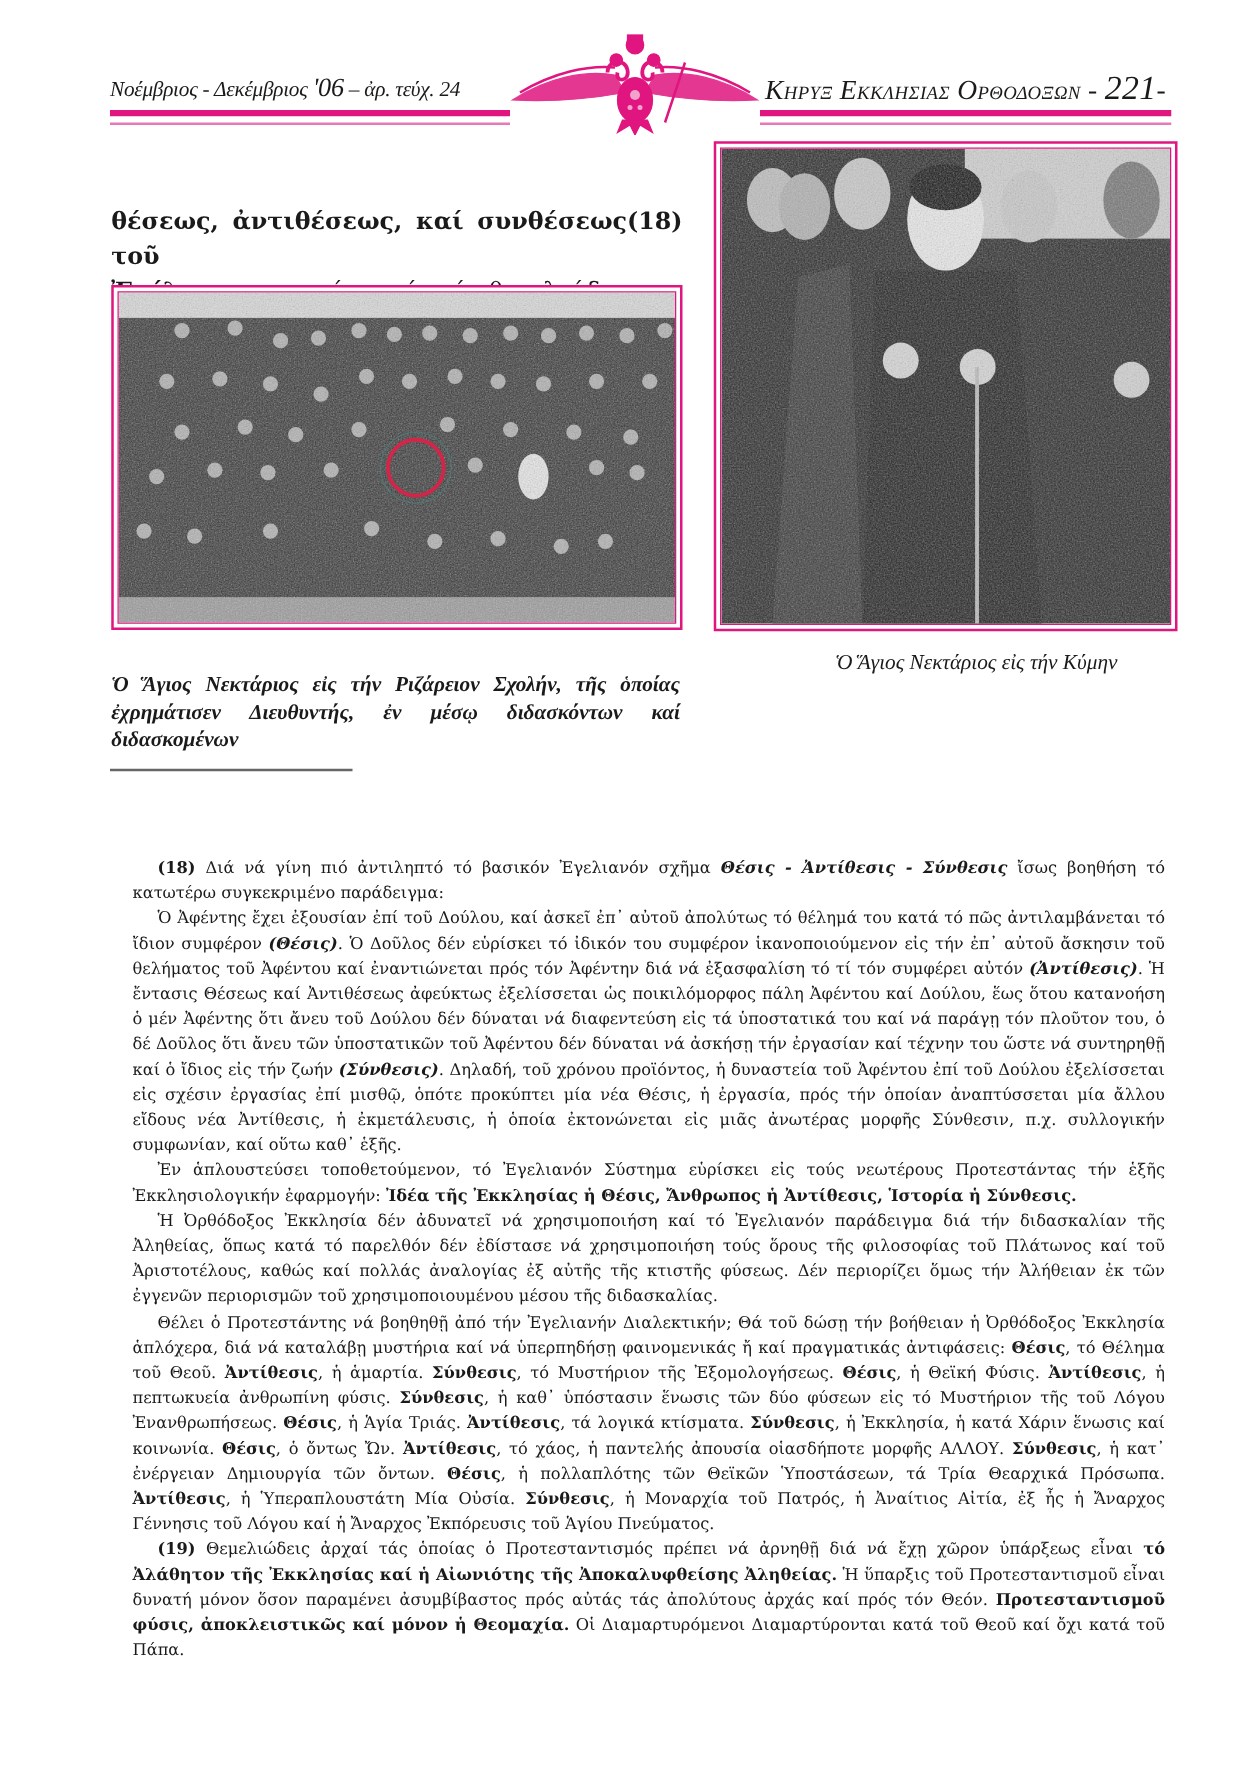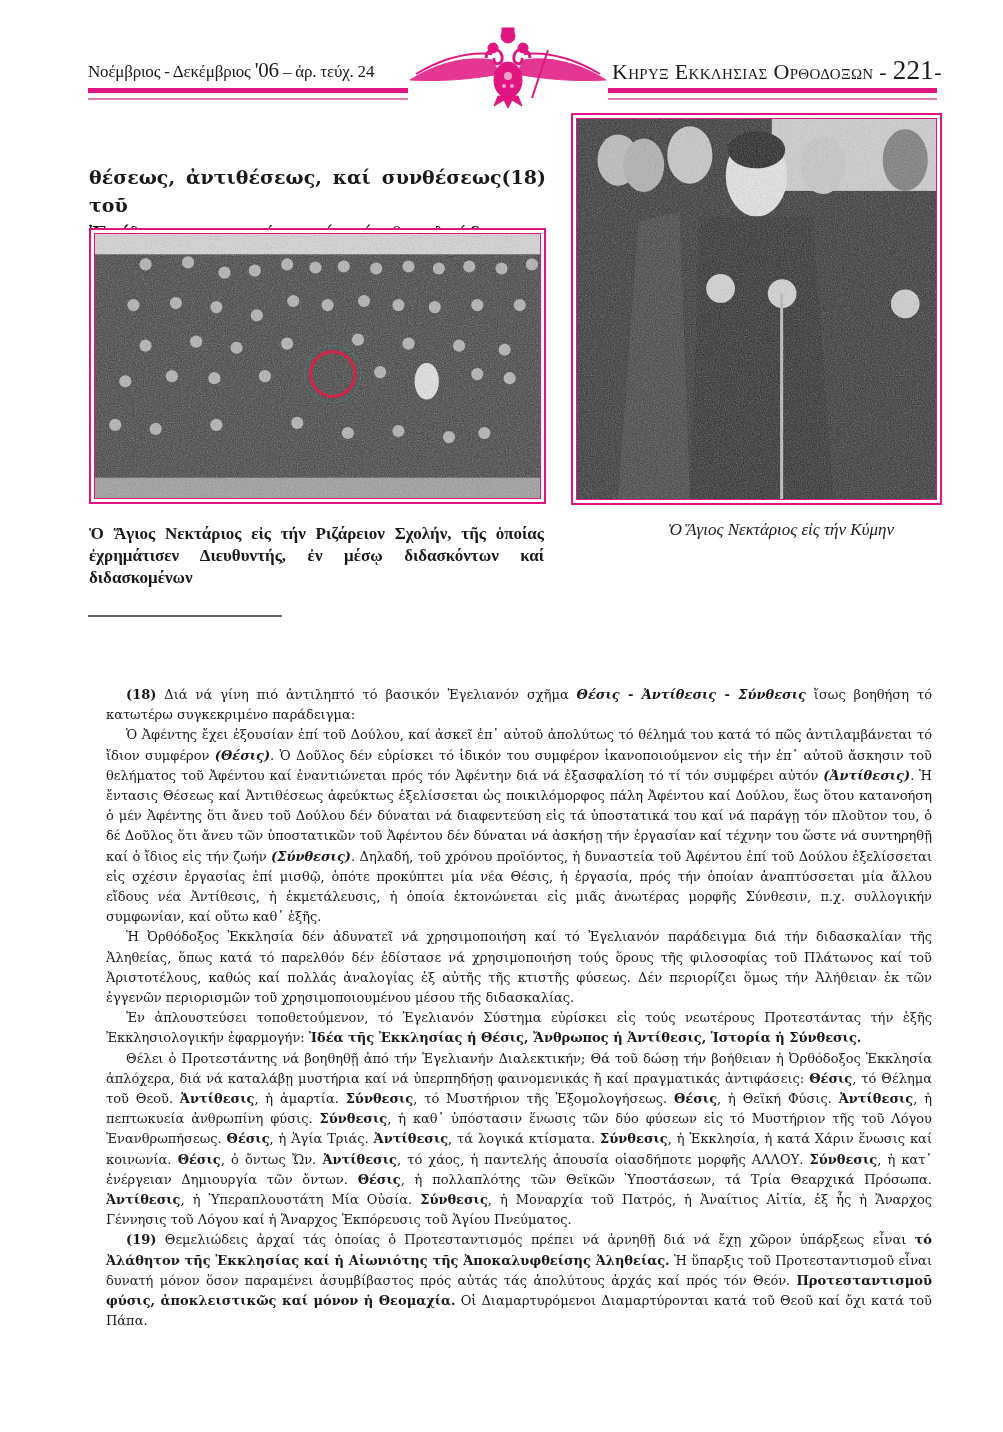--- a/index.html
+++ b/index.html
@@ -1,18 +1,18 @@
 <!DOCTYPE html>
 <html><head>
 <meta charset="utf-8">
 <style>
   html, body { margin: 0; padding: 0; background: #ffffff; }
   body { width: 1003px; height: 1432px; position: relative; overflow: hidden; color: #1a1a1a; }
   .serif { font-family: "DejaVu Serif", "Liberation Serif", serif; margin-top: 48px; }
-  .lib { font-family: "Liberation Serif", "DejaVu Serif", serif; }
+  .lib { font-family: "Liberation Serif", "DejaVu Serif", serif; font-style: italic; }
 
   
   .hdr { position: absolute; left: 0; top: 0; width: 1003px; height: 110px; }
   .hdr-left { position: absolute; left: 88px; top: 58px; font-size: 17px; letter-spacing: -0.2px; }
   .hdr-left .yr { font-size: 21px; }
   .hdr-right { position: absolute; left: 612px; top: 55px; font-size: 22px; letter-spacing: 0.3px; font-variant: small-caps; }
   .hdr-right .pg { font-size: 27px; font-weight: normal; }
   .rule-thick { position: absolute; height: 5px; background: #e0157f; }
   .rule-thin { position: absolute; height: 2px; background: #e879b4; }
   .emblem { position: absolute; left: 408px; top: 22px; width: 200px; height: 86px; }
@@ -22,21 +22,21 @@
   .intro b { font-weight: bold; }
 
   
   .frame { position: absolute; border: 2px solid #e0157f; background: #fff; }
   .frame .inner { position: absolute; left: 3px; top: 3px; right: 3px; bottom: 3px; border: 1px solid #e0157f; overflow: hidden; }
   .photo1 { left: 89px; top: 228px; width: 453px; height: 272px; }
   .photo2 { left: 571px; top: 113px; width: 367px; height: 388px; }
   .photo-bg { width: 100%; height: 100%; }
 
   
-  .cap1 { position: absolute; left: 89px; top: 523px; width: 455px; font-size: 17px; line-height: 22px; font-weight: bold; text-align: justify; }
+  .cap1 { position: absolute; left: 89px; top: 537px; width: 455px; font-size: 17px; line-height: 22px; font-weight: bold; text-align: justify; }
   .cap2 { position: absolute; left: 596px; top: 519px; width: 370px; font-size: 17px; line-height: 22px; font-style: italic; font-weight: normal; text-align: center; }
 
   .fn-rule { position: absolute; left: 88px; top: 615px; width: 194px; height: 2px; background: #666; }
 
   
   .notes { position: absolute; left: 106px; top: 637px; width: 826px; font-size: 13px; line-height: 20.2px; text-align: justify; }
   .notes p { margin: 0; text-indent: 20px; }
   .notes b { font-weight: bold; }
   .notes i { font-style: italic; }
 </style>
@@ -197,20 +197,20 @@
   <div>Ὁ Ἅγιος Νεκτάριος  εἰς τήν Κύμην</div>
 </div>
 
 <div class="fn-rule"></div>
 
 <div class="notes serif">
   <p><b>(18)</b><span> Διά νά γίνη πιό ἀντιληπτό τό βασικόν Ἐγελιανόν σχῆμα </span><b><i>Θέσις - Ἀντίθεσις - Σύνθεσις</i></b><span> ἴσως βοηθήση τό κατωτέρω συγκεκριμένο παράδειγμα:</span></p>
 
   <p><span>Ὁ Ἀφέντης ἔχει ἐξουσίαν ἐπί τοῦ Δούλου, καί ἀσκεῖ ἐπ᾽ αὐτοῦ ἀπολύτως τό θέλημά του κατά τό πῶς ἀντιλαμβάνεται τό ἴδιον συμφέρον </span><b><i>(Θέσις)</i></b><span>. Ὁ Δοῦλος δέν εὑρίσκει τό ἰδικόν του συμφέρον ἱκανοποιούμενον εἰς τήν ἐπ᾽ αὐτοῦ ἄσκησιν τοῦ θελήματος τοῦ Ἀφέντου καί ἐναντιώνεται πρός τόν Ἀφέντην διά νά ἐξασφαλίση τό τί τόν συμφέρει αὐτόν </span><b><i>(Ἀντίθεσις)</i></b><span>. Ἡ ἔντασις Θέσεως καί Ἀντιθέσεως ἀφεύκτως ἐξελίσσεται ὡς ποικιλόμορφος πάλη Ἀφέντου καί Δούλου, ἕως ὅτου κατανοήση ὁ μέν Ἀφέντης ὅτι ἄνευ τοῦ Δούλου δέν δύναται νά διαφεντεύση εἰς τά ὑποστατικά του καί νά παράγῃ τόν πλοῦτον του, ὁ δέ Δοῦλος ὅτι ἄνευ τῶν ὑποστατικῶν τοῦ Ἀφέντου δέν δύναται νά ἀσκήσῃ τήν ἐργασίαν καί τέχνην του ὥστε νά συντηρηθῇ καί ὁ ἴδιος εἰς τήν ζωήν </span><b><i>(Σύνθεσις)</i></b><span>. Δηλαδή, τοῦ χρόνου προϊόντος, ἡ δυναστεία τοῦ Ἀφέντου ἐπί τοῦ Δούλου ἐξελίσσεται εἰς σχέσιν ἐργασίας ἐπί μισθῷ, ὁπότε προκύπτει μία νέα Θέσις, ἡ ἐργασία, πρός τήν ὁποίαν ἀναπτύσσεται μία ἄλλου εἴδους νέα Ἀντίθεσις, ἡ ἐκμετάλευσις, ἡ ὁποία ἐκτονώνεται εἰς μιᾶς ἀνωτέρας μορφῆς Σύνθεσιν, π.χ. συλλογικήν συμφωνίαν, καί οὕτω καθ᾽ ἑξῆς.</span></p>
 
+  <p><span>Ἐν ἁπλουστεύσει τοποθετούμενον, τό Ἐγελιανόν Σύστημα εὑρίσκει εἰς τούς νεωτέρους Προτεστάντας τήν ἑξῆς Ἐκκλησιολογικήν ἐφαρμογήν: </span><b>Ἰδέα τῆς Ἐκκλησίας ἡ Θέσις, Ἄνθρωπος ἡ Ἀντίθεσις, Ἱστορία ἡ Σύνθεσις.</b></p>
+
   <p>Ἡ Ὀρθόδοξος Ἐκκλησία δέν ἀδυνατεῖ νά χρησιμοποιήση καί τό Ἐγελιανόν παράδειγμα διά τήν διδασκαλίαν τῆς Ἀληθείας, ὅπως κατά τό παρελθόν δέν ἐδίστασε νά χρησιμοποιήση τούς ὅρους τῆς φιλοσοφίας τοῦ Πλάτωνος καί τοῦ Ἀριστοτέλους, καθώς καί πολλάς ἀναλογίας ἐξ αὐτῆς τῆς κτιστῆς φύσεως. Δέν περιορίζει ὅμως τήν Ἀλήθειαν ἐκ τῶν ἐγγενῶν περιορισμῶν τοῦ χρησιμοποιουμένου μέσου τῆς διδασκαλίας.</p>
 
-  <p><span>Ἐν ἁπλουστεύσει τοποθετούμενον, τό Ἐγελιανόν Σύστημα εὑρίσκει εἰς τούς νεωτέρους Προτεστάντας τήν ἑξῆς Ἐκκλησιολογικήν ἐφαρμογήν: </span><b>Ἰδέα τῆς Ἐκκλησίας ἡ Θέσις, Ἄνθρωπος ἡ Ἀντίθεσις, Ἱστορία ἡ Σύνθεσις.</b></p>
-
   <p id="p5"><span>Θέλει ὁ Προτεστάντης νά βοηθηθῇ ἀπό τήν Ἐγελιανήν Διαλεκτικήν; Θά τοῦ δώσῃ τήν βοήθειαν ἡ Ὀρθόδοξος Ἐκκλησία ἁπλόχερα, διά νά καταλάβῃ μυστήρια καί νά ὑπερπηδήσῃ φαινομενικάς ἤ καί πραγματικάς ἀντιφάσεις: </span><b>Θέσις</b><span>, τό Θέλημα τοῦ Θεοῦ. </span><b>Ἀντίθεσις</b><span>, ἡ ἁμαρτία. </span><b>Σύνθεσις</b><span>, τό Μυστήριον τῆς Ἐξομολογήσεως. </span><b>Θέσις</b><span>, ἡ Θεϊκή Φύσις. </span><b>Ἀντίθεσις</b><span>, ἡ πεπτωκυεία ἀνθρωπίνη φύσις. </span><b>Σύνθεσις</b><span>, ἡ καθ᾽ ὑπόστασιν ἕνωσις τῶν δύο φύσεων εἰς τό Μυστήριον τῆς τοῦ Λόγου Ἐνανθρωπήσεως. </span><b>Θέσις</b><span>, ἡ Ἁγία Τριάς. </span><b>Ἀντίθεσις</b><span>, τά λογικά κτίσματα. </span><b>Σύνθεσις</b><span>, ἡ Ἐκκλησία, ἡ κατά Χάριν ἕνωσις καί κοινωνία. </span><b>Θέσις</b><span>, ὁ ὄντως Ὤν. </span><b>Ἀντίθεσις</b><span>, τό χάος, ἡ παντελής ἀπουσία οἱασδήποτε μορφῆς ΑΛΛΟΥ. </span><b>Σύνθεσις</b><span>, ἡ κατ᾽ ἐνέργειαν Δημιουργία τῶν ὄντων. </span><b>Θέσις</b><span>, ἡ πολλαπλότης τῶν Θεϊκῶν Ὑποστάσεων, τά Τρία Θεαρχικά Πρόσωπα. </span><b>Ἀντίθεσις</b><span>, ἡ Ὑπεραπλουστάτη Μία Οὐσία. </span><b>Σύνθεσις</b><span>, ἡ Μοναρχία τοῦ Πατρός, ἡ Ἀναίτιος Αἰτία, ἐξ ἧς ἡ Ἄναρχος Γέννησις τοῦ Λόγου καί ἡ Ἄναρχος Ἐκπόρευσις τοῦ Ἁγίου Πνεύματος.</span></p>
 
   <p><b>(19)</b><span> Θεμελιώδεις ἀρχαί τάς ὁποίας ὁ Προτεσταντισμός πρέπει νά ἀρνηθῇ διά νά ἔχῃ χῶρον ὑπάρξεως εἶναι </span><b>τό Ἀλάθητον τῆς Ἐκκλησίας καί ἡ Αἰωνιότης τῆς Ἀποκαλυφθείσης Ἀληθείας.</b><span> Ἡ ὕπαρξις τοῦ Προτεσταντισμοῦ εἶναι δυνατή μόνον ὅσον παραμένει ἀσυμβίβαστος πρός αὐτάς τάς ἀπολύτους ἀρχάς καί πρός τόν Θεόν. </span><b>Προτεσταντισμοῦ φύσις, ἀποκλειστικῶς καί μόνον ἡ Θεομαχία.</b><span> Οἱ Διαμαρτυρόμενοι Διαμαρτύρονται κατά τοῦ Θεοῦ καί ὄχι κατά τοῦ Πάπα.</span></p>
 </div>
 
 </body></html>

